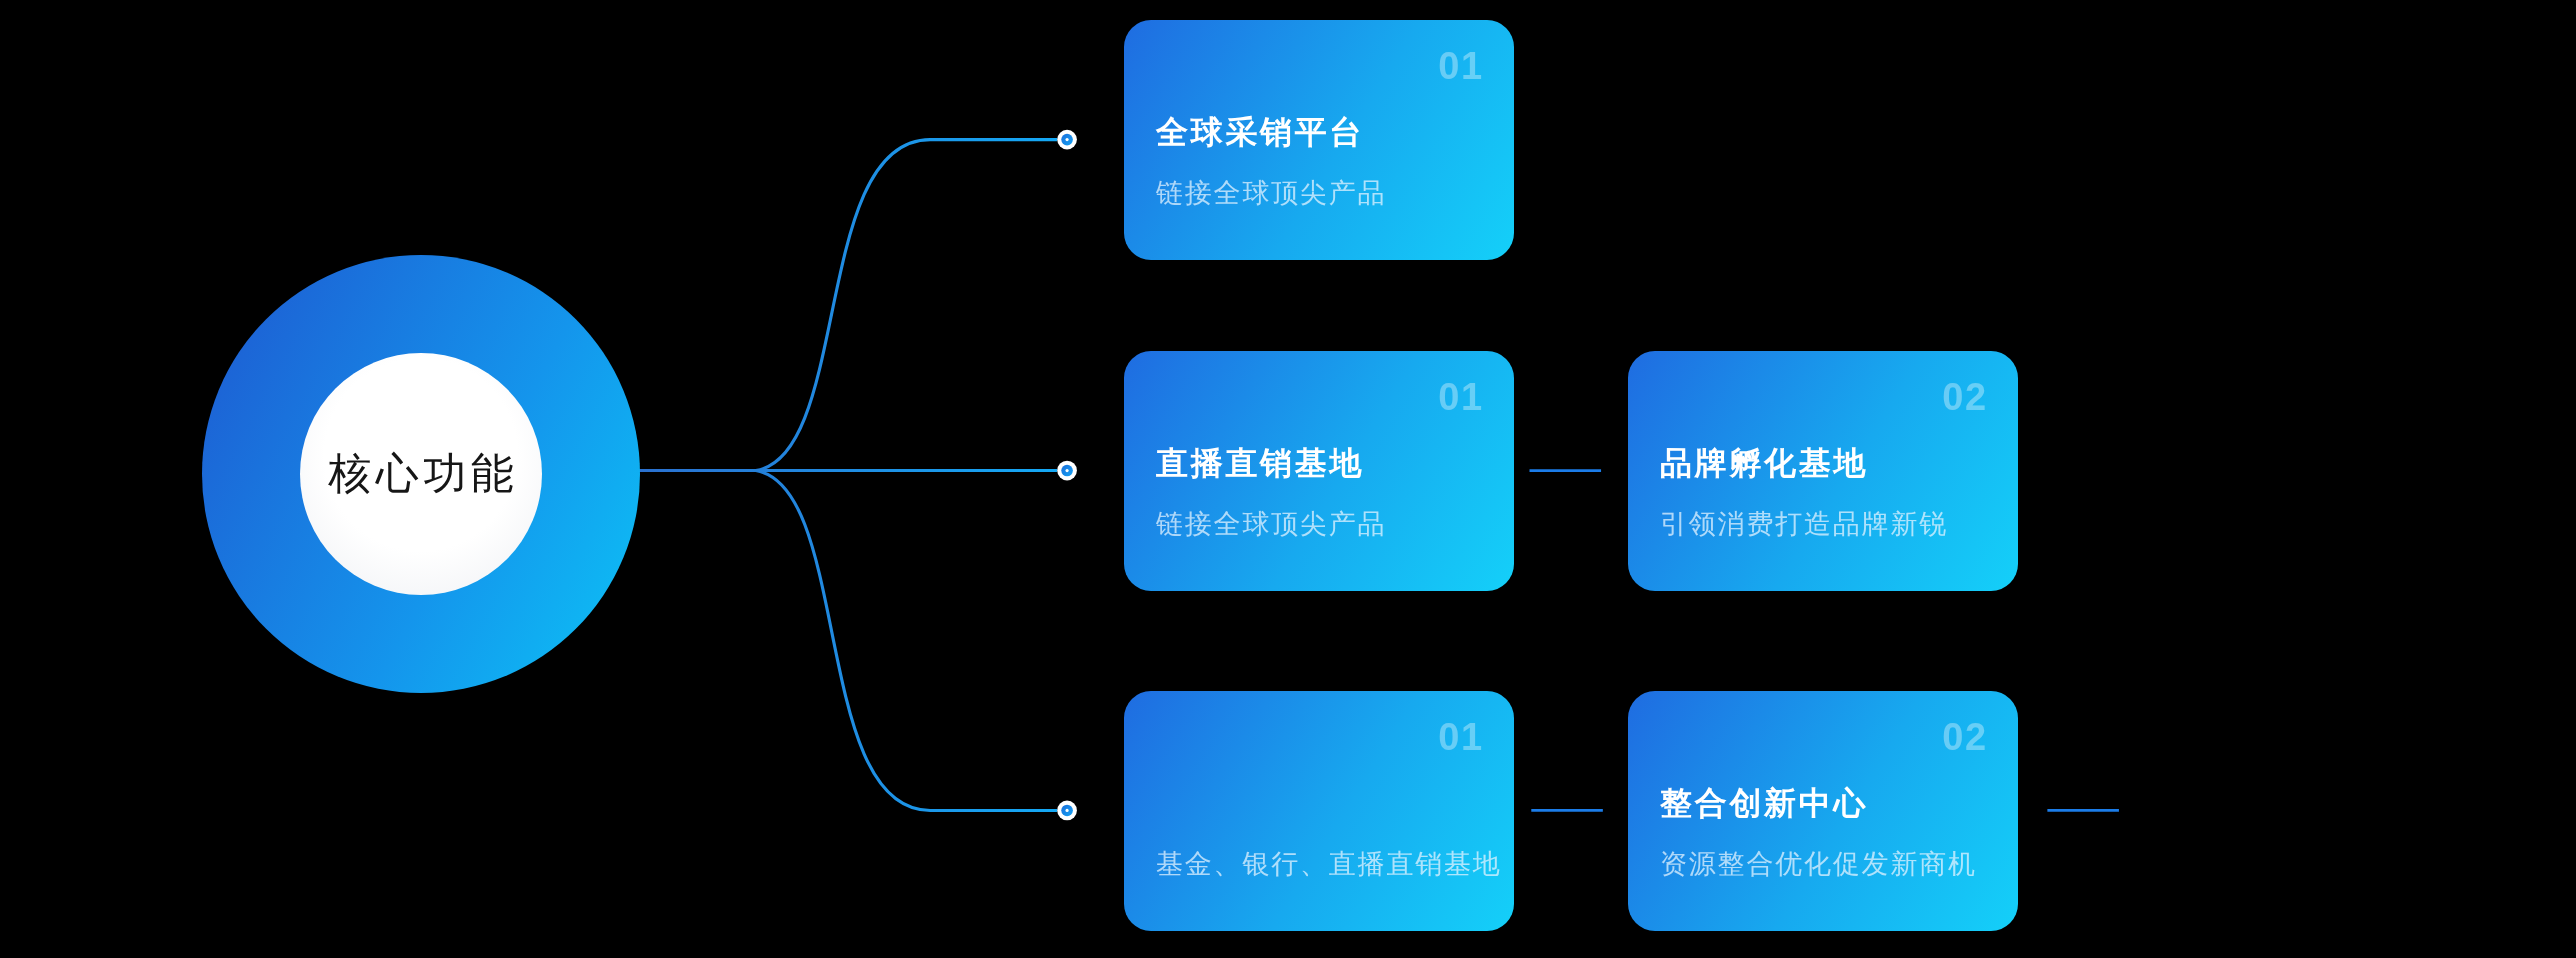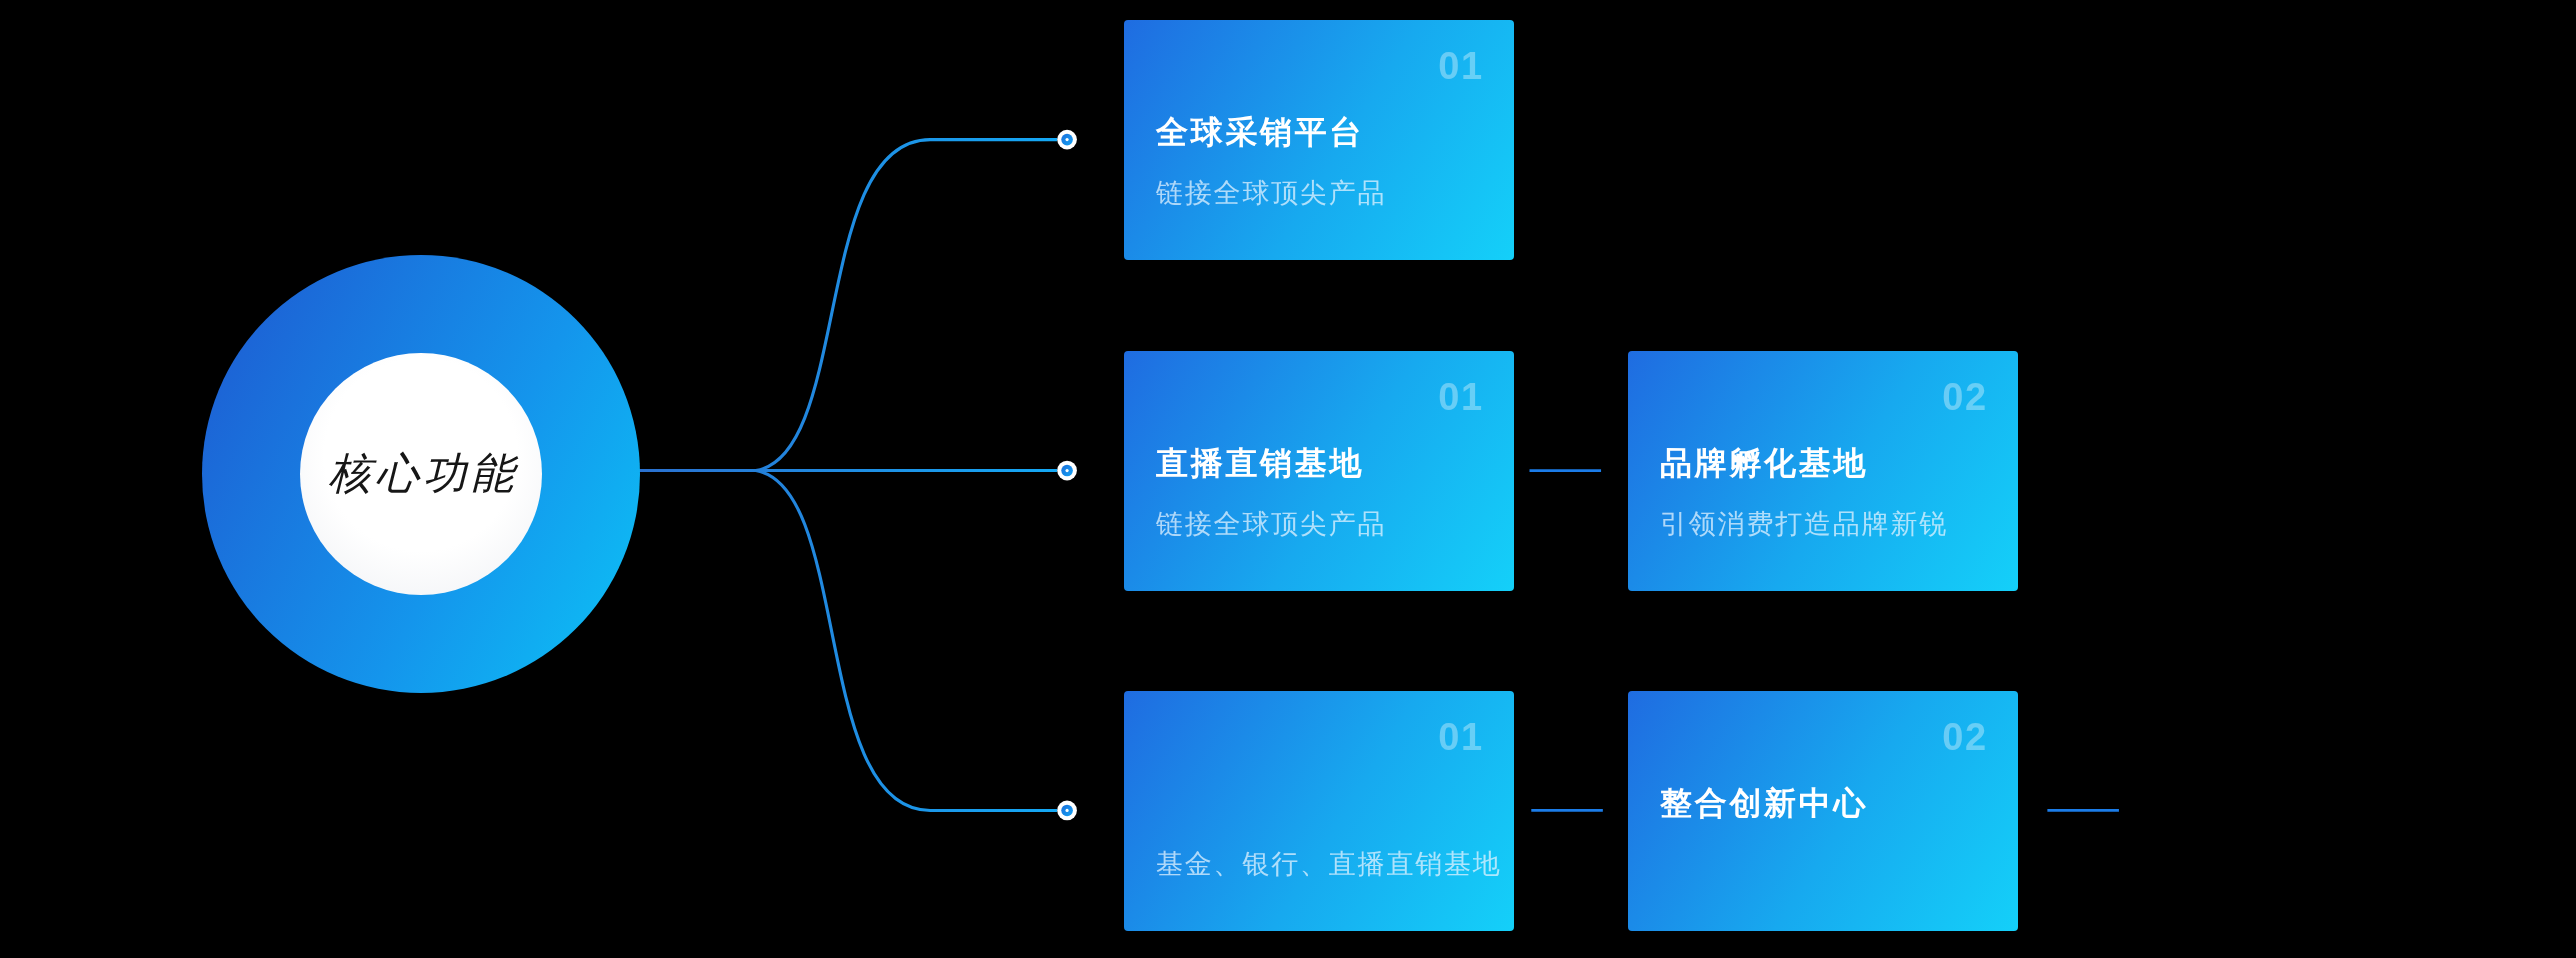--- a/index.html
+++ b/index.html
@@ -38,37 +38,36 @@
     justify-content: center;
   }
   .hub-inner {
     width: 242px;
     height: 242px;
     border-radius: 50%;
     background: radial-gradient(circle at 50% 42%, #ffffff 52%, #f6f7f9 76%, #e9eaee 100%);
     display: flex;
     align-items: center;
     justify-content: center;
-    font-style: italic;
   }
   .hub-label {
     font-size: 43px;
     font-weight: 500;
     letter-spacing: 4.5px;
     color: #161616;
     white-space: nowrap;
     text-indent: 4.5px;
   }
 
   
   .card {
     position: absolute;
     width: 390px;
     height: 240px;
-    border-radius: 4px;
+    border-radius: 27px;
     background: linear-gradient(122deg, #1f6ce1 0%, #17a9ef 55%, #14d0f9 100%);
     overflow: hidden;
   }
   .card .num {
     position: absolute;
     top: 27px;
     right: 30px;
     font-size: 38px;
     font-weight: 600;
     letter-spacing: 1.8px;
@@ -179,16 +178,17 @@
     <div class="sub">引领消费打造品牌新锐</div>
   </div>
 
   <div class="card r3c1">
     <div class="num">01</div>
     <div class="sub">基金、银行、直播直销基地</div>
   </div>
   <div class="card r3c2">
     <div class="num">02</div>
     <div class="title">整合创新中心</div>
+    <div class="sub">资源整合优化促发新商机</div>
   </div>
 
 </div>
 
 
 </body></html>

